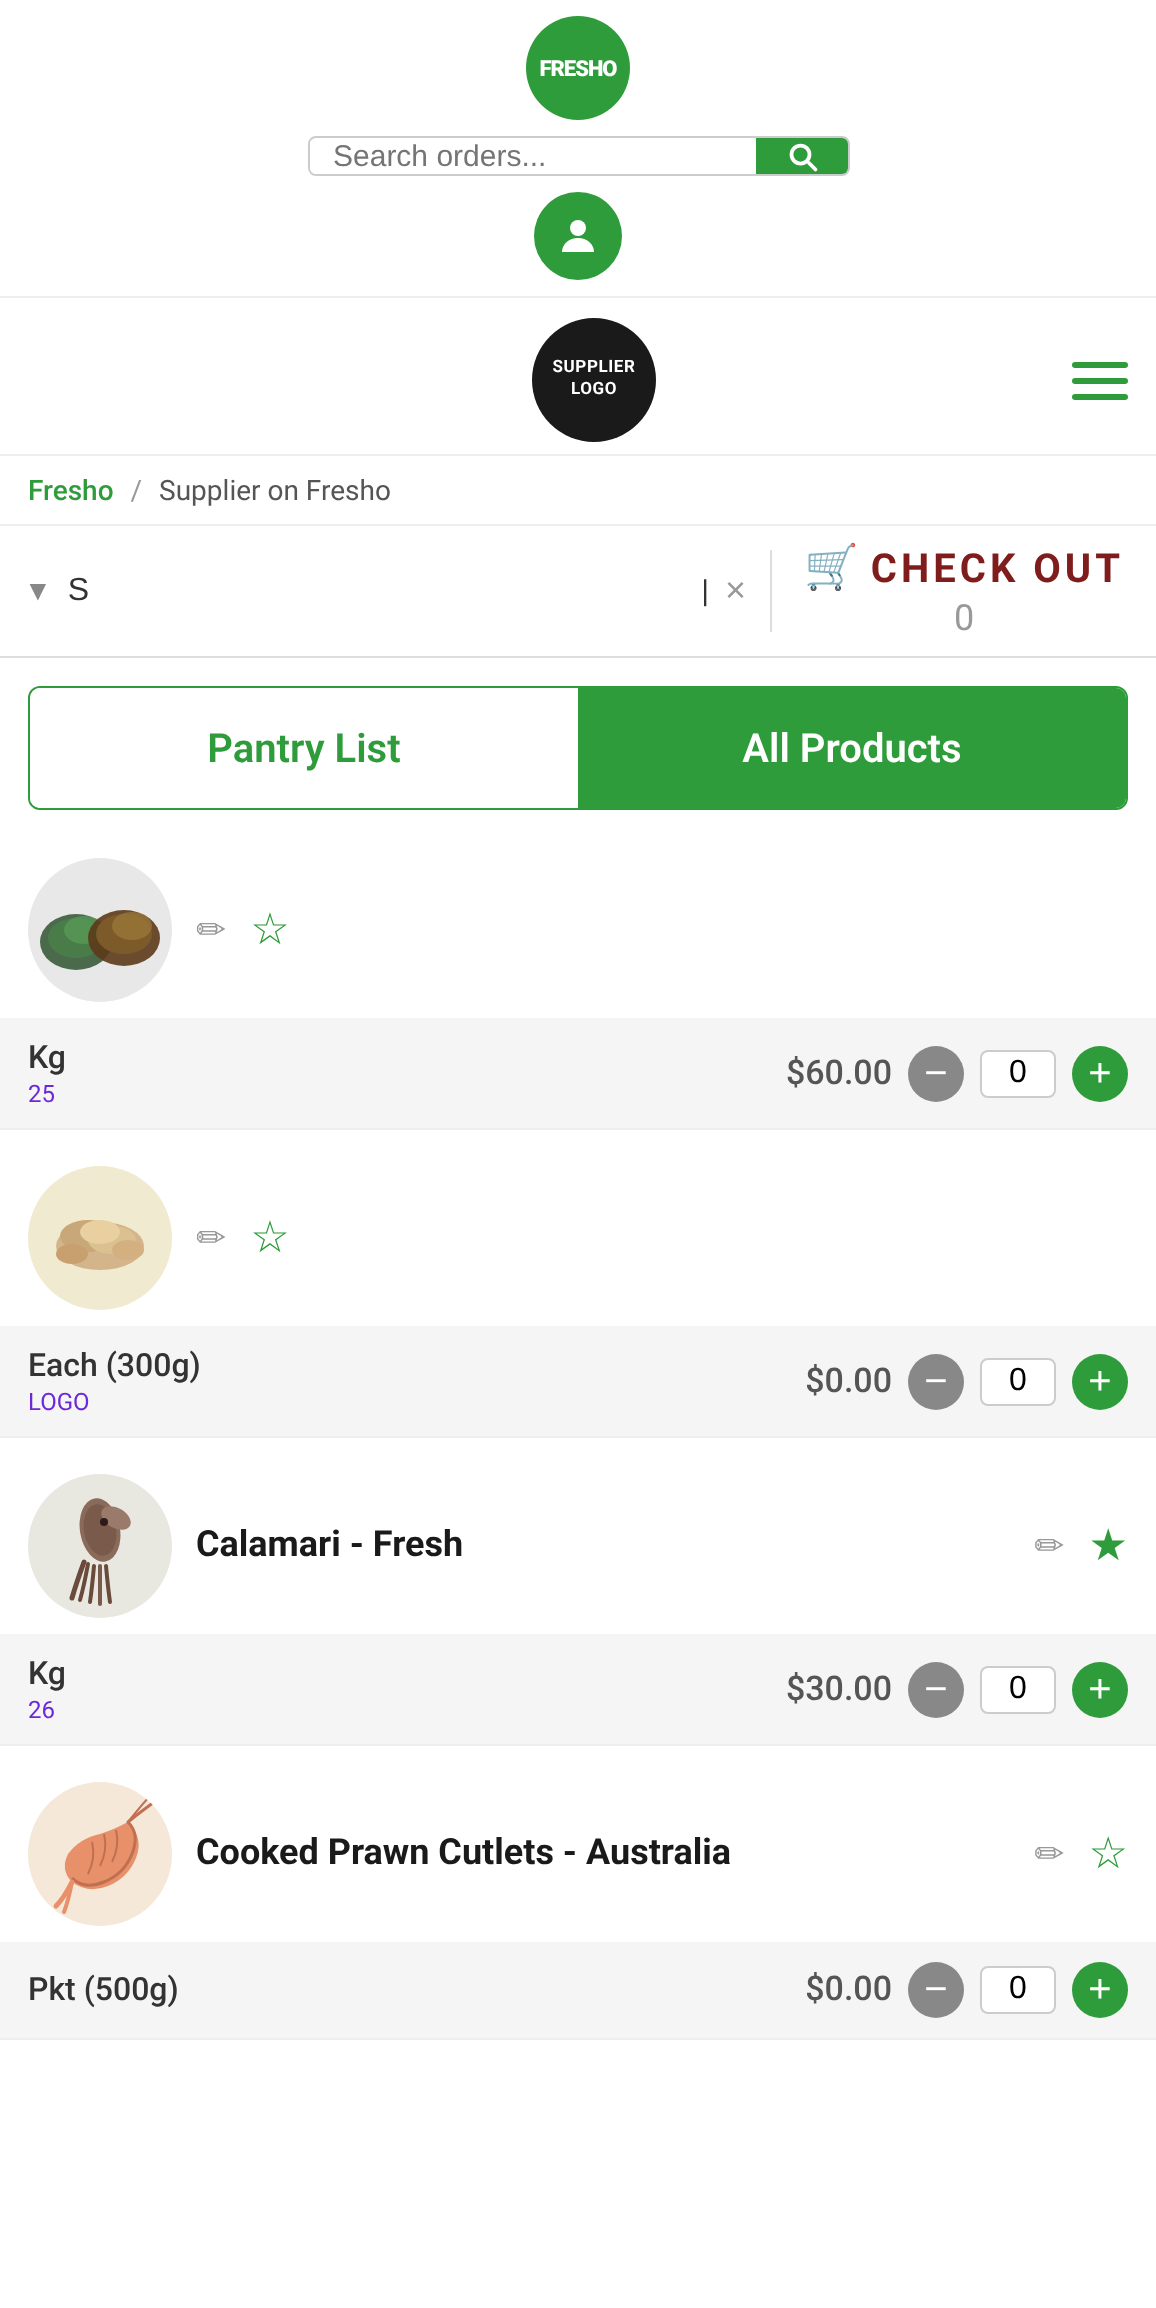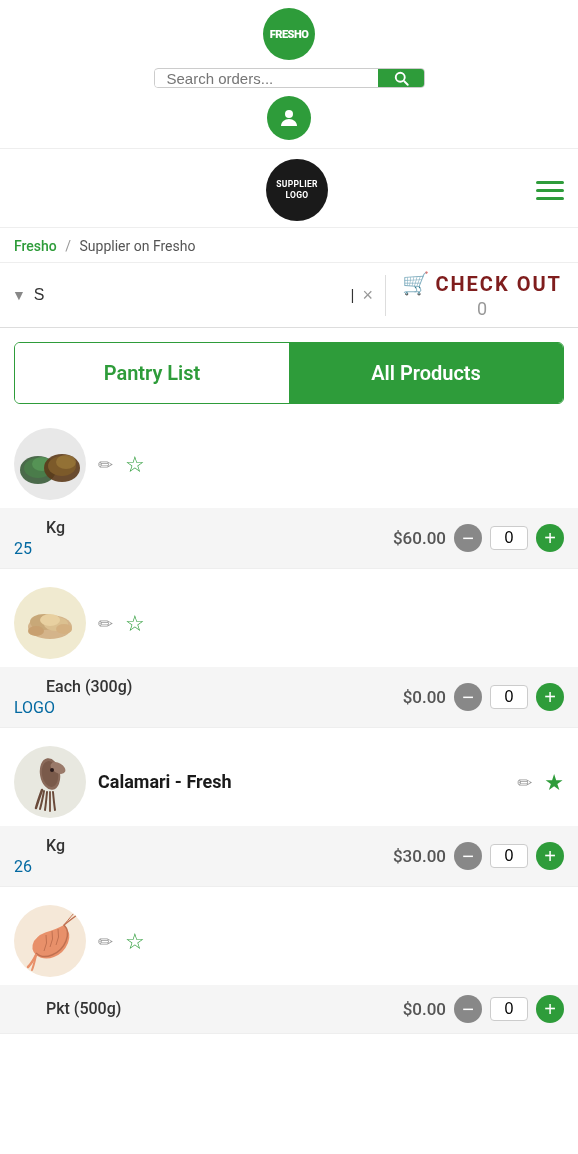--- a/index.html
+++ b/index.html
@@ -255,25 +255,24 @@
       background: #f5f5f5;
       padding: 10px 14px;
       display: flex;
       align-items: center;
       justify-content: space-between;
     }
     .product-unit {
       font-size: 16px;
       color: #333;
       font-weight: 500;
-      margin-left: 32px;
     }
     .product-sku {
-      font-size: 16px;
-      color: #0369a1;
+      font-size: 12px;
+      color: #6d28d9;
       margin-top: 2px;
     }
     .price-controls {
       display: flex;
       align-items: center;
       gap: 8px;
     }
     .product-price {
       font-size: 17px;
       color: #555;
@@ -500,20 +499,21 @@
           <path d="M38 26 Q40 34 36 42" stroke="#c07050" stroke-width="1" fill="none"></path>
           <path d="M32 30 Q34 38 30 46" stroke="#c07050" stroke-width="1" fill="none"></path>
 
           <path d="M50 20 Q60 12 66 8" stroke="#c07050" stroke-width="1.5" fill="none" stroke-linecap="round"></path>
           <path d="M50 20 Q58 10 62 6" stroke="#c07050" stroke-width="1" fill="none" stroke-linecap="round"></path>
 
           <path d="M22 50 Q18 58 14 62" stroke="#e8906a" stroke-width="2.5" fill="none" stroke-linecap="round"></path>
           <path d="M22 50 Q20 60 18 65" stroke="#e8906a" stroke-width="2" fill="none" stroke-linecap="round"></path>
         </svg>
       </div>
+      <div class="product-name">Cooked Prawn Cutlets - Australia</div>
       <div class="product-actions">
         <span class="edit-icon">✏</span>
         <span class="star-icon-outline">☆</span>
       </div>
     </div>
     <div class="product-bottom">
       <div>
         <div class="product-unit">Pkt (500g)</div>
         <div class="product-sku"></div>
       </div>

